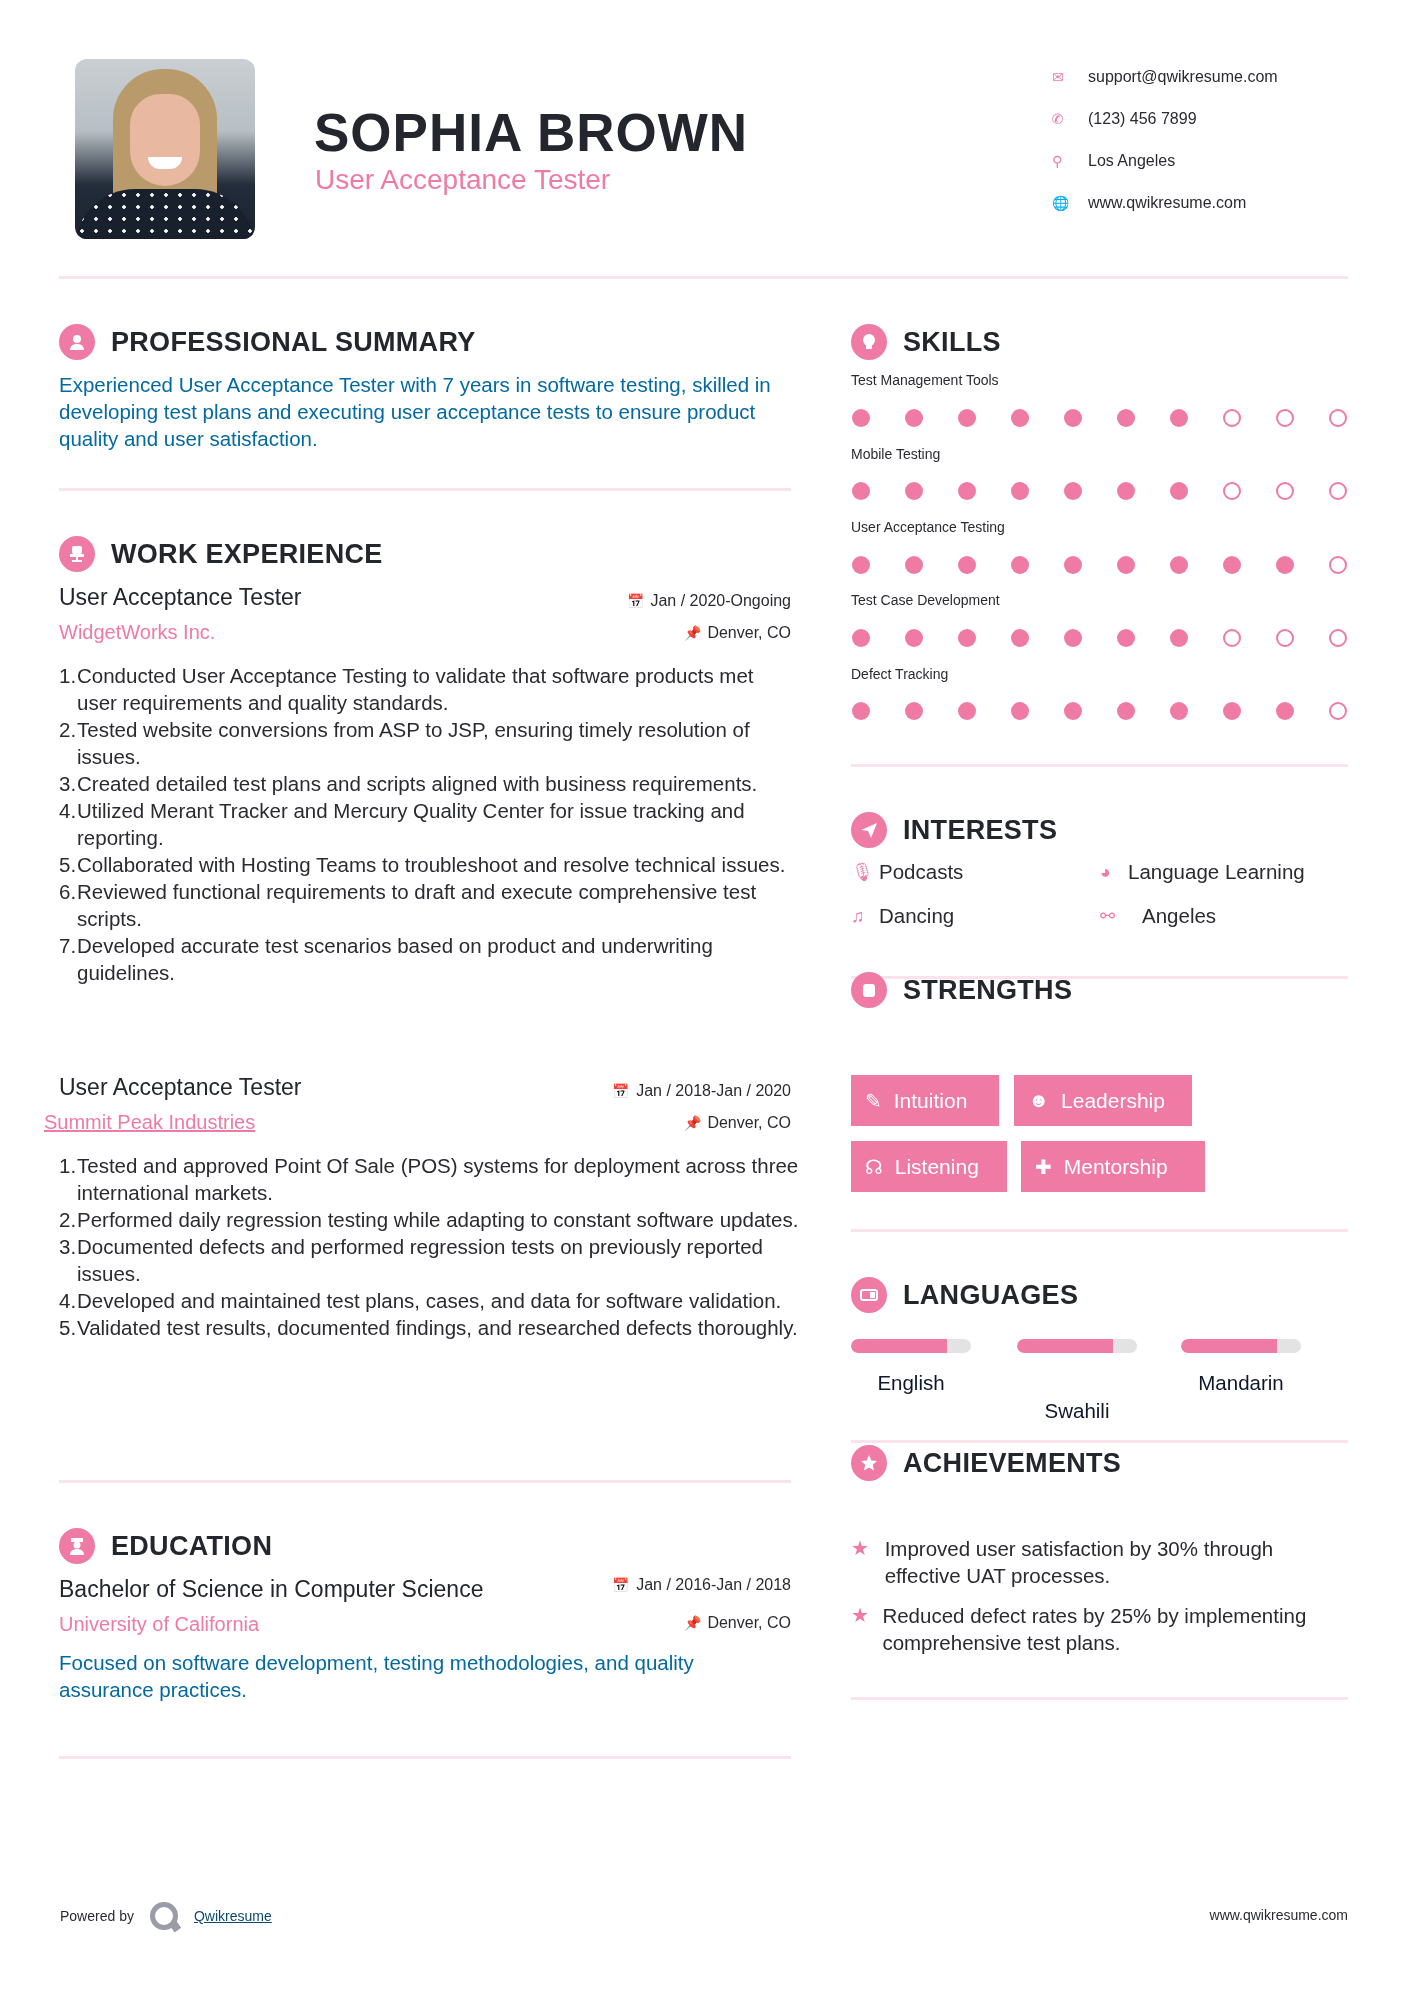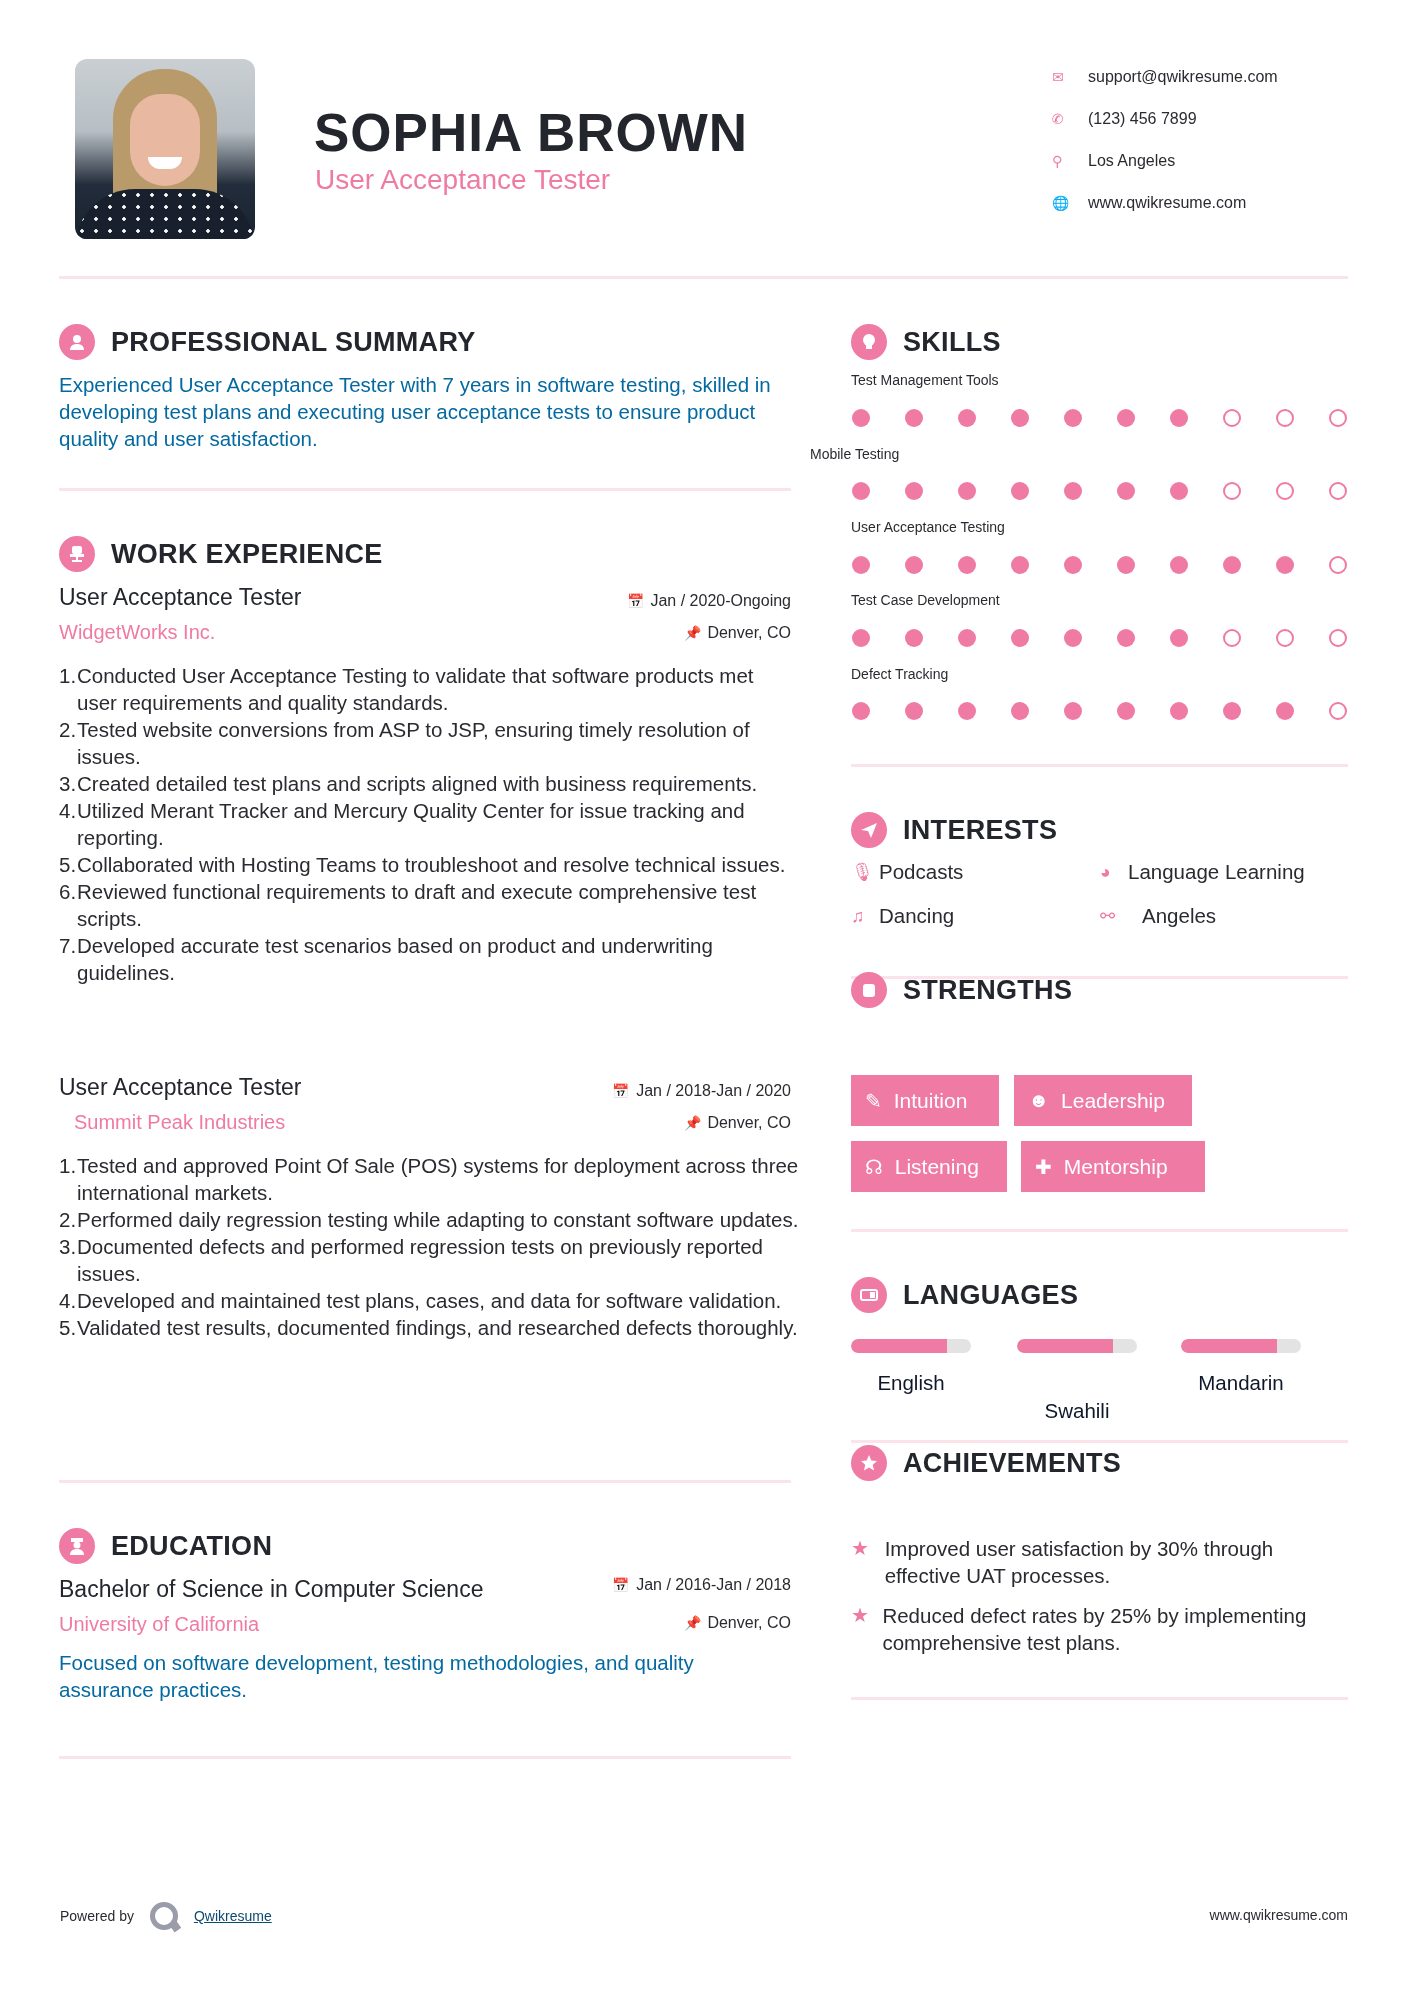--- a/index.html
+++ b/index.html
@@ -147,21 +147,21 @@
     <li>Collaborated with Hosting Teams to troubleshoot and resolve technical issues.</li>
     <li>Reviewed functional requirements to draft and execute comprehensive test scripts.</li>
     <li>Developed accurate test scenarios based on product and underwriting guidelines.</li>
   </ol>
 
   <div class="job-title" style="left:59px; top:1074px;">User Acceptance Tester</div>
   <div class="meta" style="left:500px; top:1082px; width:291px;">
     <span class="mi">📅</span>
     <span>Jan / 2018-Jan / 2020</span>
   </div>
-  <div class="company" style="left:74px; top:1111px;">Summit Peak Industries</div>
+  <div class="company" style="left:44px; top:1111px;text-decoration:underline;">Summit Peak Industries</div>
   <div class="meta" style="left:500px; top:1114px; width:291px;">
     <span class="mi">📌</span>
     <span>Denver, CO</span>
   </div>
   <ol class="duties" style="left:59px; top:1152px; width:740px;">
     <li>Tested and approved Point Of Sale (POS) systems for deployment across three international markets.</li>
     <li>Performed daily regression testing while adapting to constant software updates.</li>
     <li>Documented defects and performed regression tests on previously reported issues.</li>
     <li>Developed and maintained test plans, cases, and data for software validation.</li>
     <li>Validated test results, documented findings, and researched defects thoroughly.</li>
@@ -208,21 +208,21 @@
       <span class="dot on"></span>
       <span class="dot on"></span>
       <span class="dot on"></span>
       <span class="dot on"></span>
       <span class="dot on"></span>
       <span class="dot off"></span>
       <span class="dot off"></span>
       <span class="dot off" style="margin-right:0"></span>
   </div>
 
-  <div class="skill-name" style="left:810px; top:446px;">Mobile Testing</div>
+  <div class="skill-name" style="left:851px; top:446px;">Mobile Testing</div>
   <div class="dots" style="left:852px; top:482px;">
     <span class="dot on"></span>
       <span class="dot on"></span>
       <span class="dot on"></span>
       <span class="dot on"></span>
       <span class="dot on"></span>
       <span class="dot on"></span>
       <span class="dot on"></span>
       <span class="dot off"></span>
       <span class="dot off"></span>

